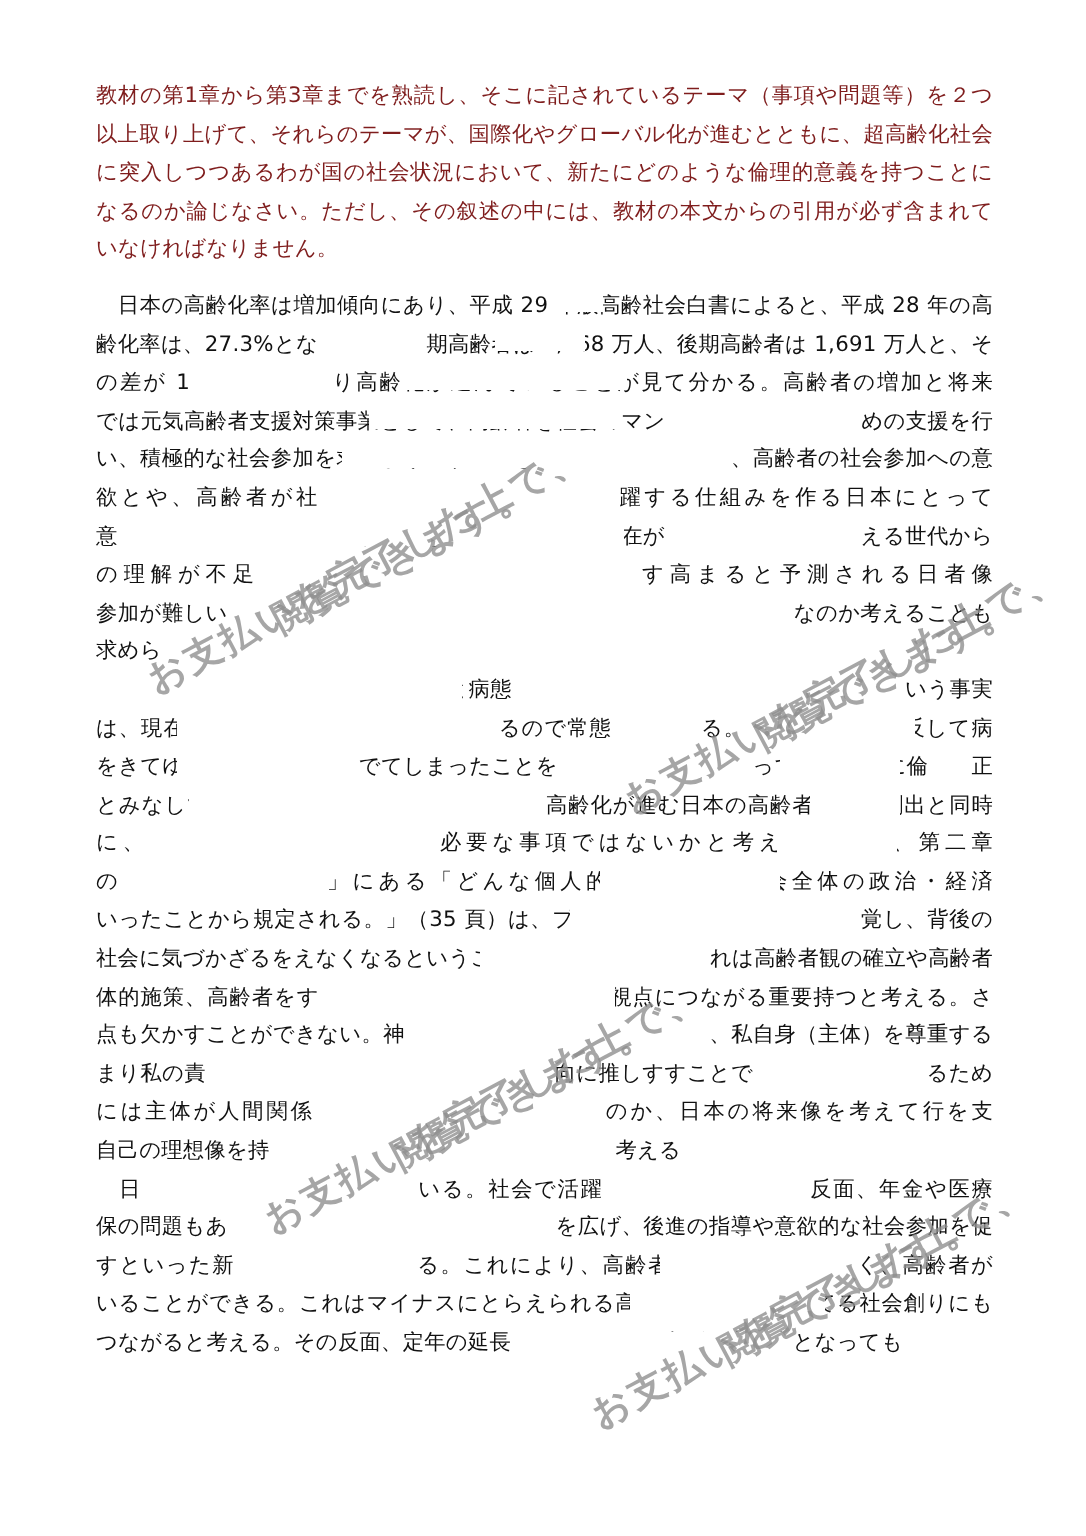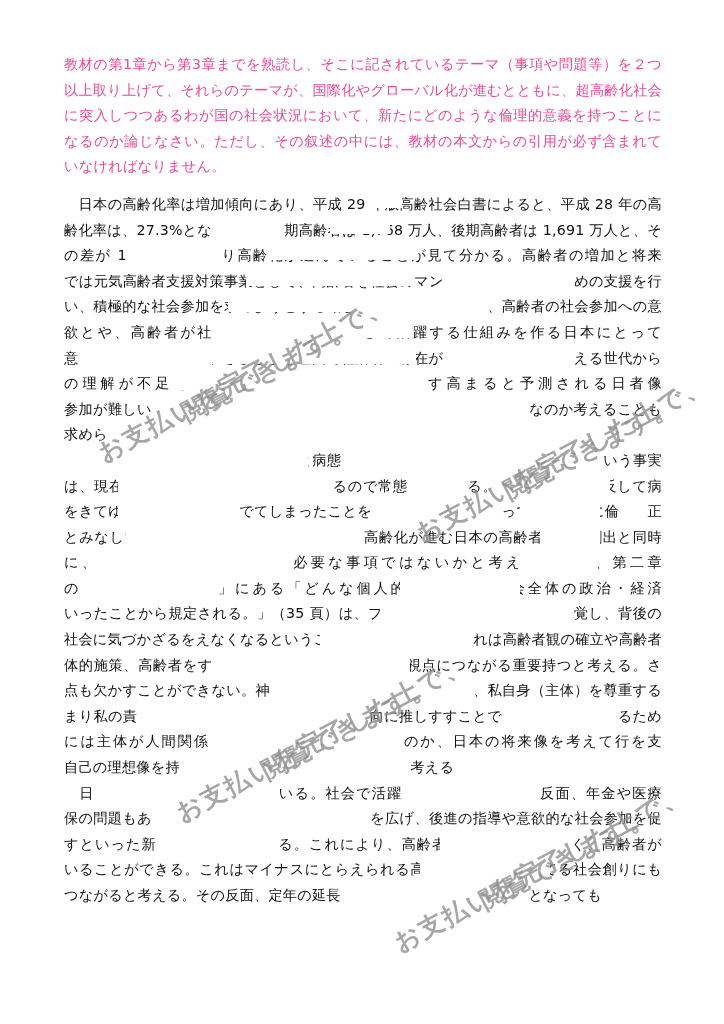--- a/index.html
+++ b/index.html
@@ -18,21 +18,21 @@
     position: relative;
     width: 724px;
     height: 1024px;
     background: #fff;
     box-sizing: border-box;
     padding: 52px 62px 20px 64px;
   }
   .prompt {
     font-size: 14.2px;
     line-height: 25.6px;
-    color: #ec4899;
+    color: #7f1d1d;
     letter-spacing: 0.2px;
     text-align: justify;
     text-justify: inter-character;
     margin: 0 0 12px 0;
   }
   .body-block {
     margin-top: 10px;
   }
   .para {
     font-size: 14.2px;

